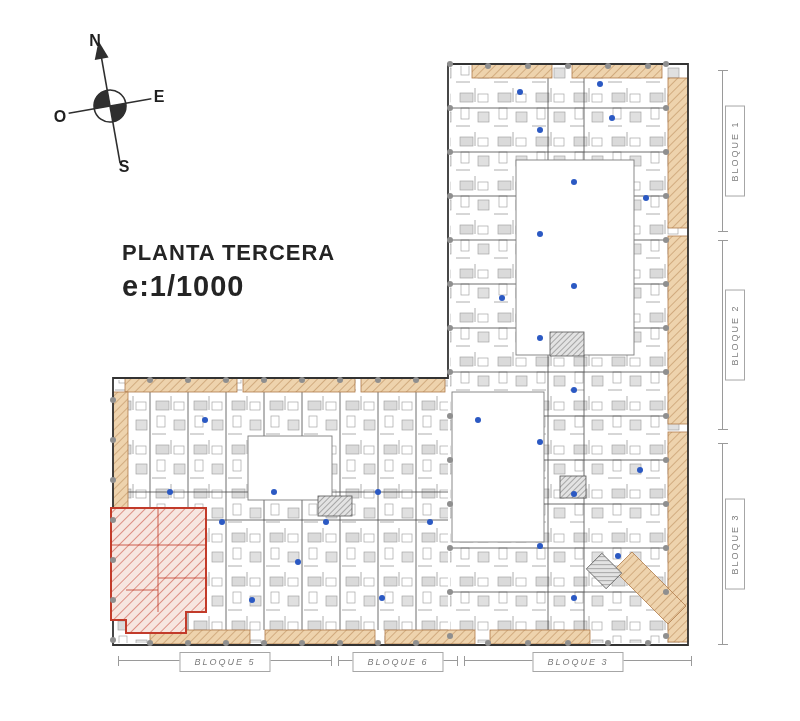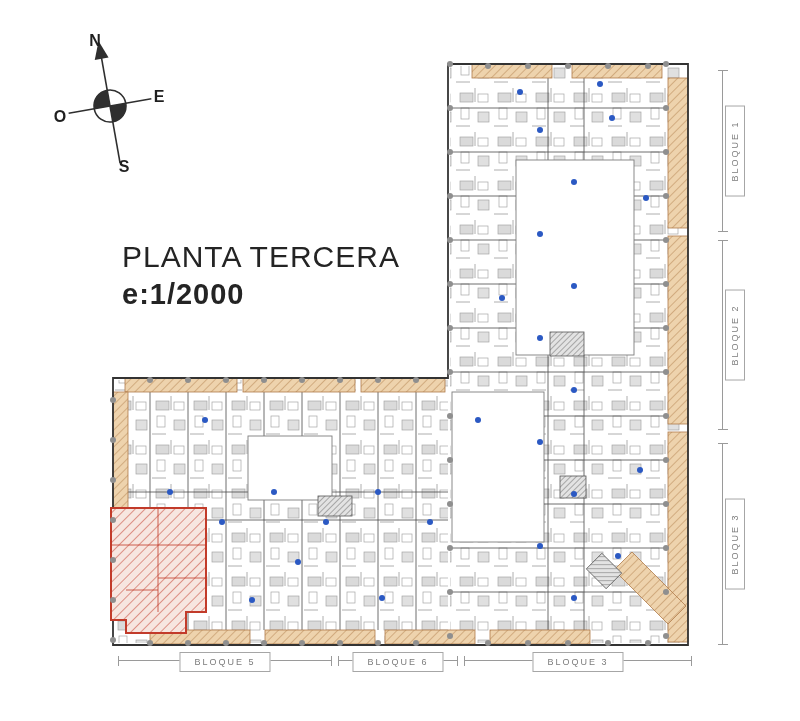--- a/index.html
+++ b/index.html
@@ -7,21 +7,21 @@
   body {
     background:#ffffff;
     font-family:"Liberation Sans", sans-serif;
     position:relative;
     overflow:hidden;
   }
   .page { position:absolute; inset:0; }
 
   
   .title-block { position:absolute; left:122px; top:240px; color:#242424; }
-  .title { font-size:30px; font-weight:normal; letter-spacing:1px; }
+  .title { font-size:22px; font-weight:bold; letter-spacing:1px; }
   .scale { font-size:29px; font-weight:bold; margin-top:4px; letter-spacing:1px; }
 
   
   .compass { position:absolute; left:45px; top:16px; }
   .compass text { font-weight:bold; font-size:16px; fill:#1f1f1f; }
 
   
   .plan { position:absolute; left:0; top:0; }
 
   
@@ -31,21 +31,21 @@
   }
   .bracket-bottom::before, .bracket-bottom::after {
     content:""; position:absolute; top:-5px; width:1px; height:10px; background:#9a9a9a;
   }
   .bracket-bottom::before { left:0; }
   .bracket-bottom::after  { right:0; }
   .bracket-bottom .bracket-label {
     position:absolute; left:50%; top:-9px; transform:translateX(-50%);
     background:#ffffff; border:1px solid #a6a6a6;
     font-size:9px; letter-spacing:2px; color:#7c7c7c;
-    padding:4px 14px; white-space:nowrap;
+    padding:4px 14px; white-space:nowrap;font-style:italic;
   }
 
   
   .bracket-right {
     position:absolute; left:722px; width:34px;
     border-left:1px solid #9a9a9a;
   }
   .bracket-right::before, .bracket-right::after {
     content:""; position:absolute; left:-5px; width:10px; height:1px; background:#9a9a9a;
   }
@@ -74,21 +74,21 @@
       <path d="M65,90 L65,106 A16,16 0 0 0 81,90 Z" fill="#2f2f2f" stroke="none"></path>
     </g>
     <text x="50" y="30" text-anchor="middle">N</text>
     <text x="114" y="86" text-anchor="middle">E</text>
     <text x="15" y="106" text-anchor="middle">O</text>
     <text x="79" y="156" text-anchor="middle">S</text>
   </svg>
 
   <div class="title-block">
     <div class="title">PLANTA TERCERA</div>
-    <div class="scale">e:1/2000</div>
+    <div class="scale">e:1/1000</div>
   </div>
 
   <svg id="plan" class="plan" width="800" height="721" viewBox="0 0 800 721">
     <defs>
       <pattern id="tanHatch" width="6" height="6" patternUnits="userSpaceOnUse" patternTransform="rotate(45)">
         <rect width="6" height="6" fill="#eed3ad"></rect>
         <line x1="0" y1="0" x2="0" y2="6" stroke="#c59a6b" stroke-width="1.4"></line>
       </pattern>
       <pattern id="redHatch" width="7" height="7" patternUnits="userSpaceOnUse" patternTransform="rotate(45)">
         <rect width="7" height="7" fill="#f7e6e0"></rect>

